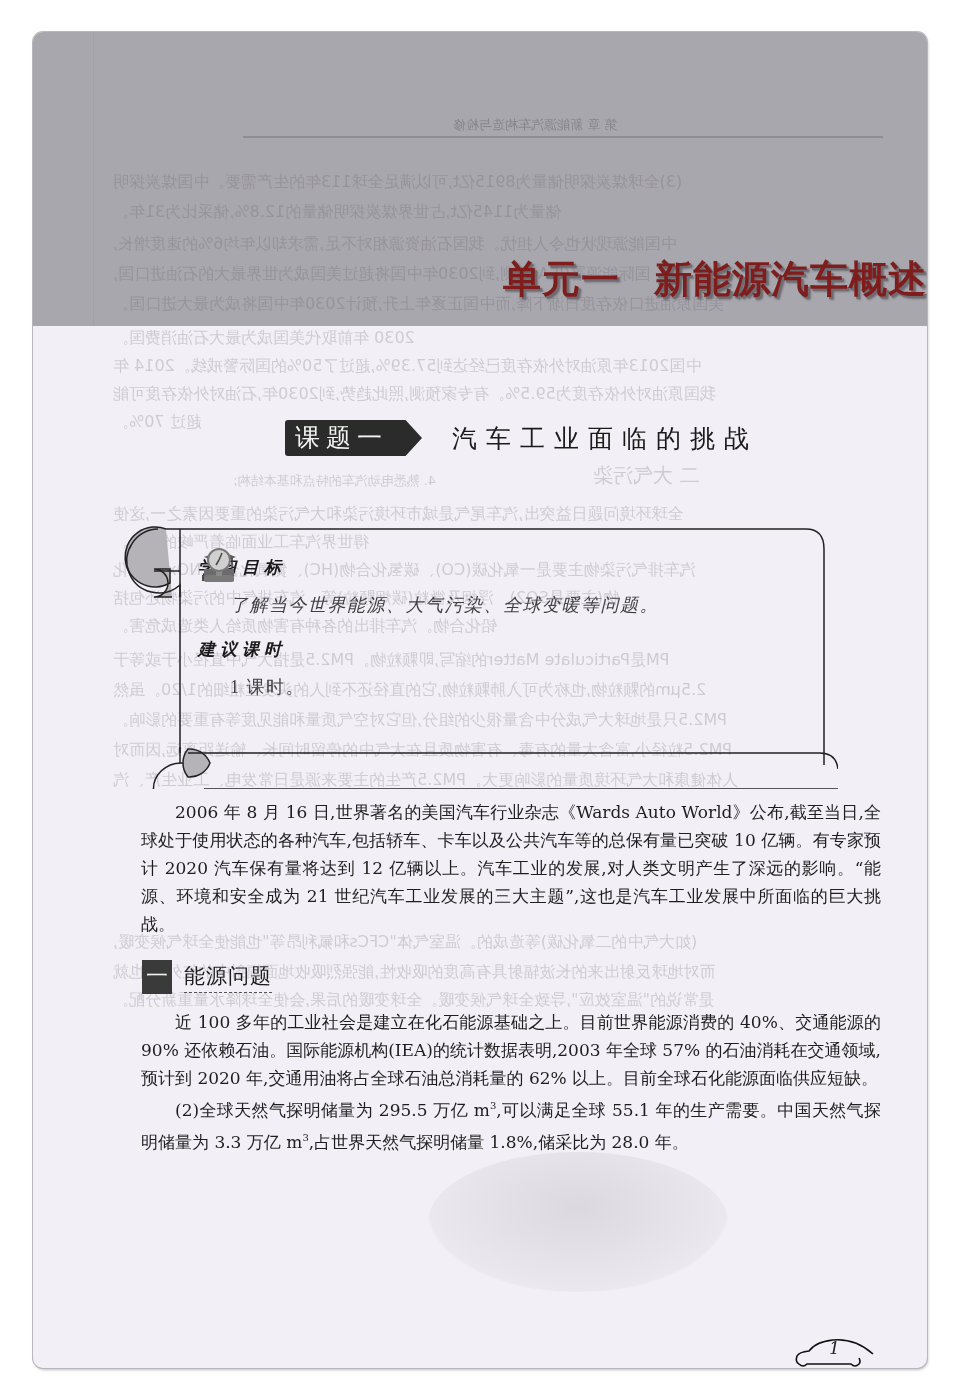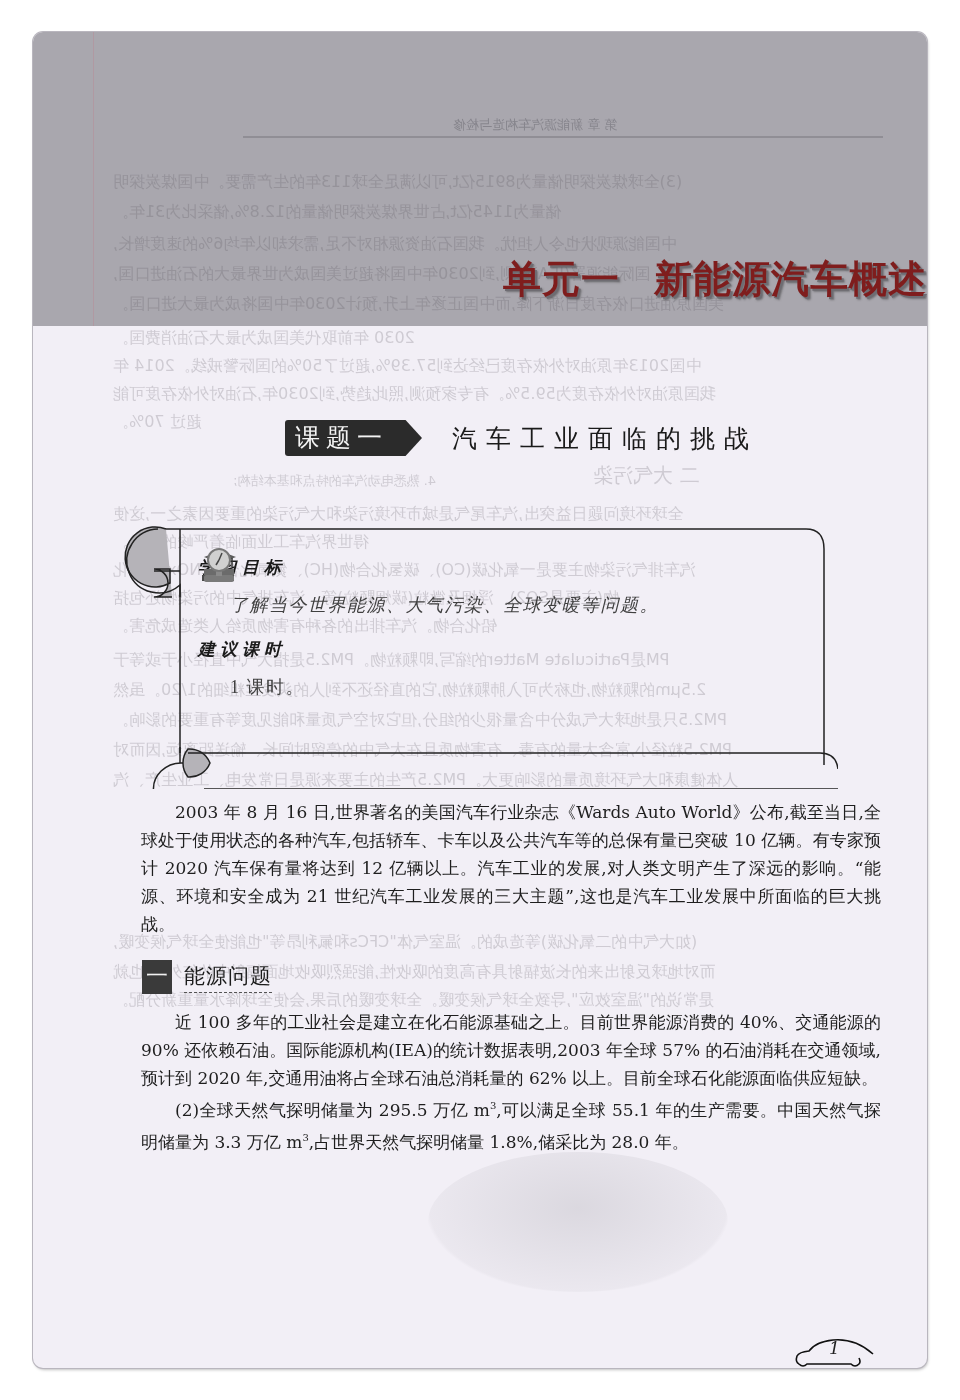--- a/index.html
+++ b/index.html
@@ -276,21 +276,21 @@
           <line x1="21" y1="13" x2="24" y2="6" stroke="#444" stroke-width="1.5"></line>
           <line x1="21" y1="13" x2="18" y2="18" stroke="#444" stroke-width="1.5"></line>
         </svg>
         <span class="goal-label">建议课时</span>
       </div>
       <div class="goal-text" style="font-style:normal;">1 课时。</div>
     </div>
   </div>
 
   <div class="body-text" style="top:766px;">
-    <p class="indent">2003 年 8 月 16 日,世界著名的美国汽车行业杂志《Wards Auto World》公布,截至当日,全球处于使用状态的各种汽车,包括轿车、卡车以及公共汽车等的总保有量已突破 10 亿辆。有专家预计 2020 汽车保有量将达到 12 亿辆以上。汽车工业的发展,对人类文明产生了深远的影响。“能源、环境和安全成为 21 世纪汽车工业发展的三大主题”,这也是汽车工业发展中所面临的巨大挑战。</p>
+    <p class="indent">2006 年 8 月 16 日,世界著名的美国汽车行业杂志《Wards Auto World》公布,截至当日,全球处于使用状态的各种汽车,包括轿车、卡车以及公共汽车等的总保有量已突破 10 亿辆。有专家预计 2020 汽车保有量将达到 12 亿辆以上。汽车工业的发展,对人类文明产生了深远的影响。“能源、环境和安全成为 21 世纪汽车工业发展的三大主题”,这也是汽车工业发展中所面临的巨大挑战。</p>
   </div>
 
   <div class="section-head" style="left:109px; top:928px;">
     <div class="section-num">一</div>
     <div class="section-title">能源问题</div>
   </div>
 
   <div class="body-text" style="top:976px;">
     <p class="indent">近 100 多年的工业社会是建立在化石能源基础之上。目前世界能源消费的 40%、交通能源的 90% 还依赖石油。国际能源机构(IEA)的统计数据表明,2003 年全球 57% 的石油消耗在交通领域,预计到 2020 年,交通用油将占全球石油总消耗量的 62% 以上。目前全球石化能源面临供应短缺。</p>
     <p class="indent"><span>(2)全球天然气探明储量为 295.5 万亿 m</span><sup style="font-size:10px;">3</sup><span>,可以满足全球 55.1 年的生产需要。中国天然气探明储量为 3.3 万亿 m</span><sup style="font-size:10px;">3</sup><span>,占世界天然气探明储量 1.8%,储采比为 28.0 年。</span></p>

